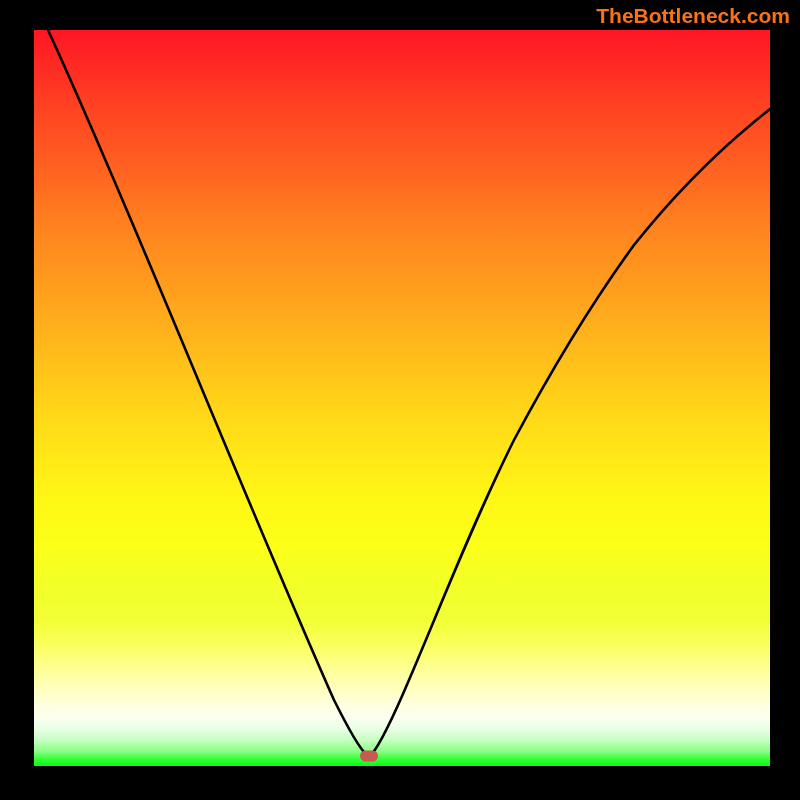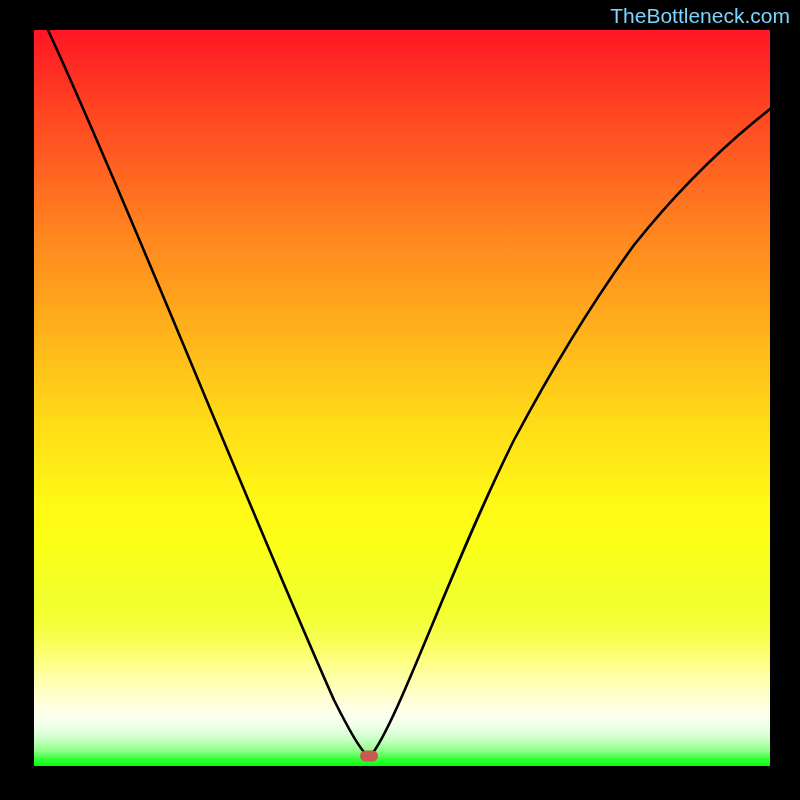--- a/index.html
+++ b/index.html
@@ -11,23 +11,23 @@
     width: 800px;
     height: 800px;
     background: #000;
     position: relative;
     font-family: Arial, sans-serif;
   }
   .watermark {
     position: absolute;
     top: 4px;
     right: 10px;
-    color: #7dd3fc;
+    color: #f97316;
     font-size: 21px;
-    font-weight: 400;
+    font-weight: 700;
     z-index: 10;
   }
   .plot-area {
     position: absolute;
     left: 34px;
     top: 30px;
     width: 736px;
     height: 736px;
     overflow: hidden;
   }

